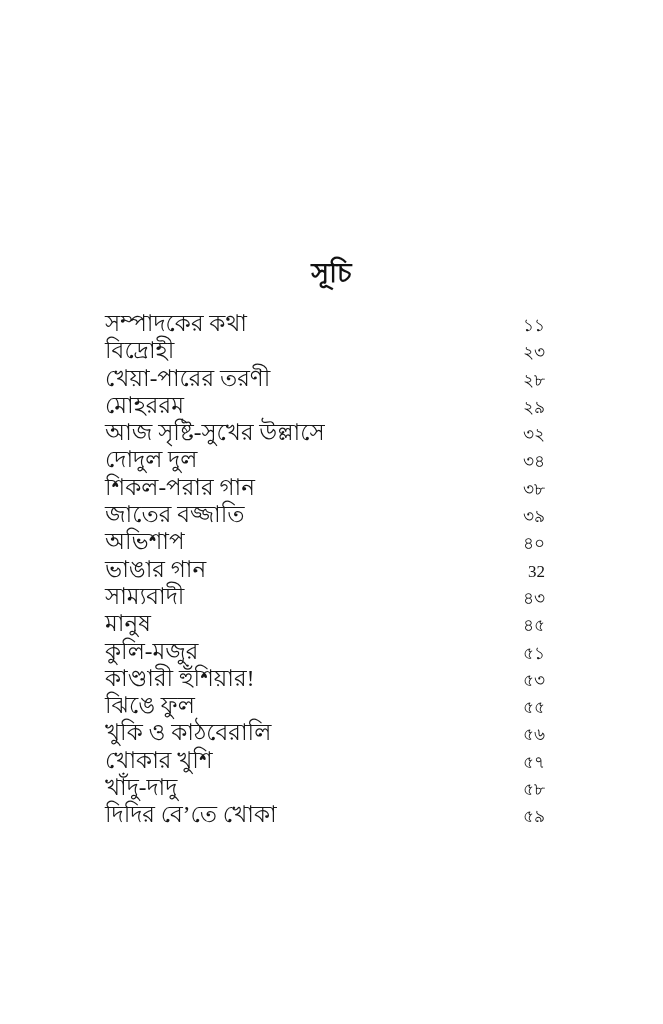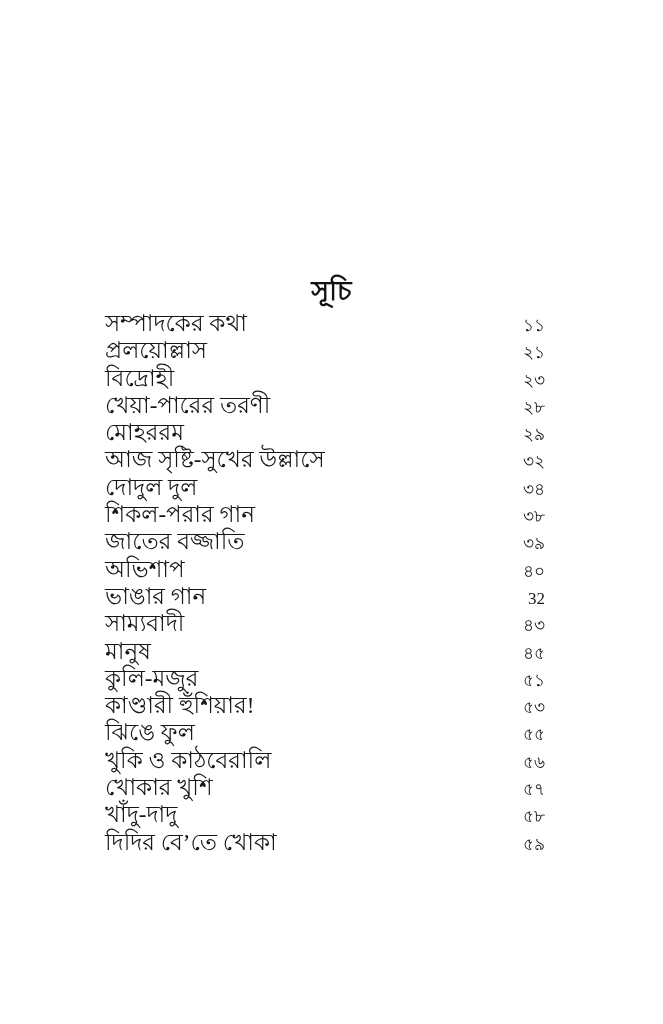--- a/index.html
+++ b/index.html
@@ -30,21 +30,20 @@
     position: absolute;
     left: 0;
     right: 0;
     top: 258px;
     text-align: center;
     font-size: 27px;
     line-height: 1.15;
     font-weight: 700;
     letter-spacing: 0.2px;
     color: #111111;
-    margin-top: 18px;
   }
 
   
   .toc-list {
     position: absolute;
     left: 103px;
     top: 310px;
     width: 455px;
   }
 
@@ -79,24 +78,20 @@
 
 <div class="page">
 
   <div class="toc-title">সূচি</div>
 
   <div class="toc-list">
 
   <div class="toc-row">
         <span class="toc-entry-title">সম্পাদকের কথা</span>
         <span class="toc-entry-page">১১</span>
-      </div>
-      <div class="toc-row">
-        <span class="toc-entry-title">প্রলয়োল্লাস</span>
-        <span class="toc-entry-page">২১</span>
       </div>
       <div class="toc-row">
         <span class="toc-entry-title">বিদ্রোহী</span>
         <span class="toc-entry-page">২৩</span>
       </div>
       <div class="toc-row">
         <span class="toc-entry-title">খেয়া-পারের তরণী</span>
         <span class="toc-entry-page">২৮</span>
       </div>
       <div class="toc-row">

